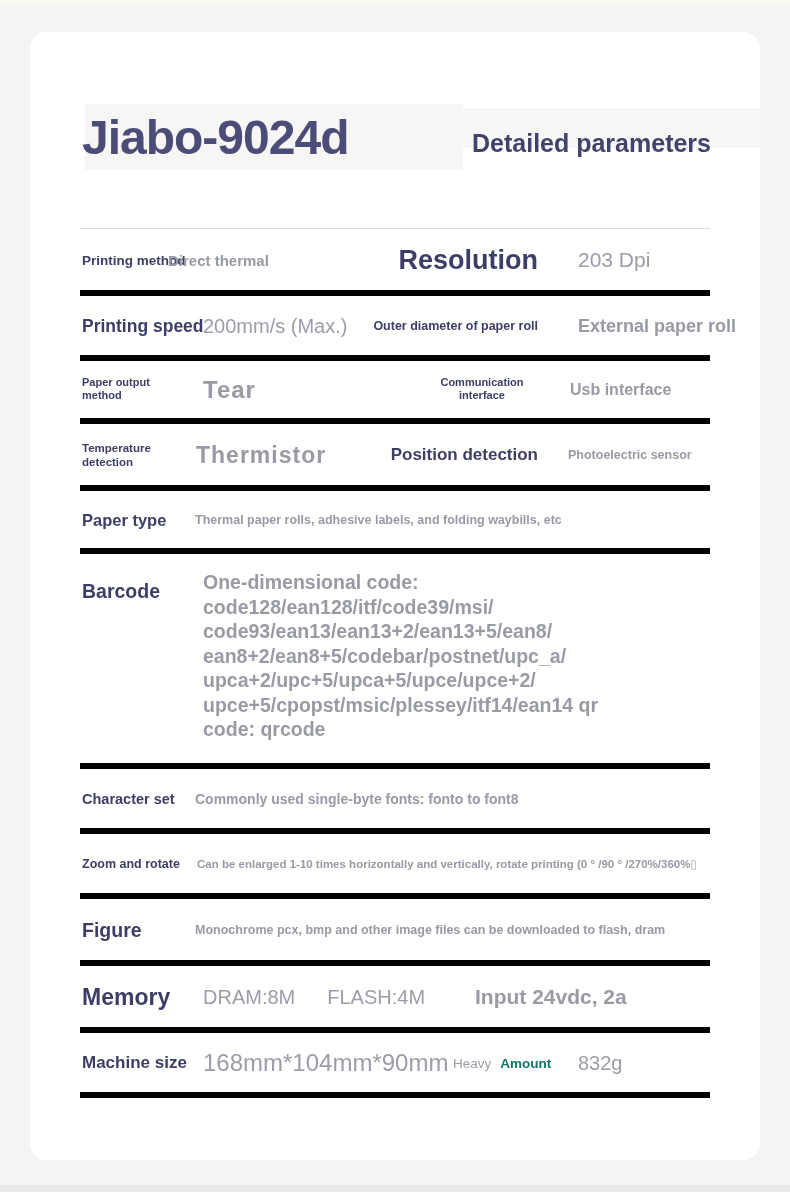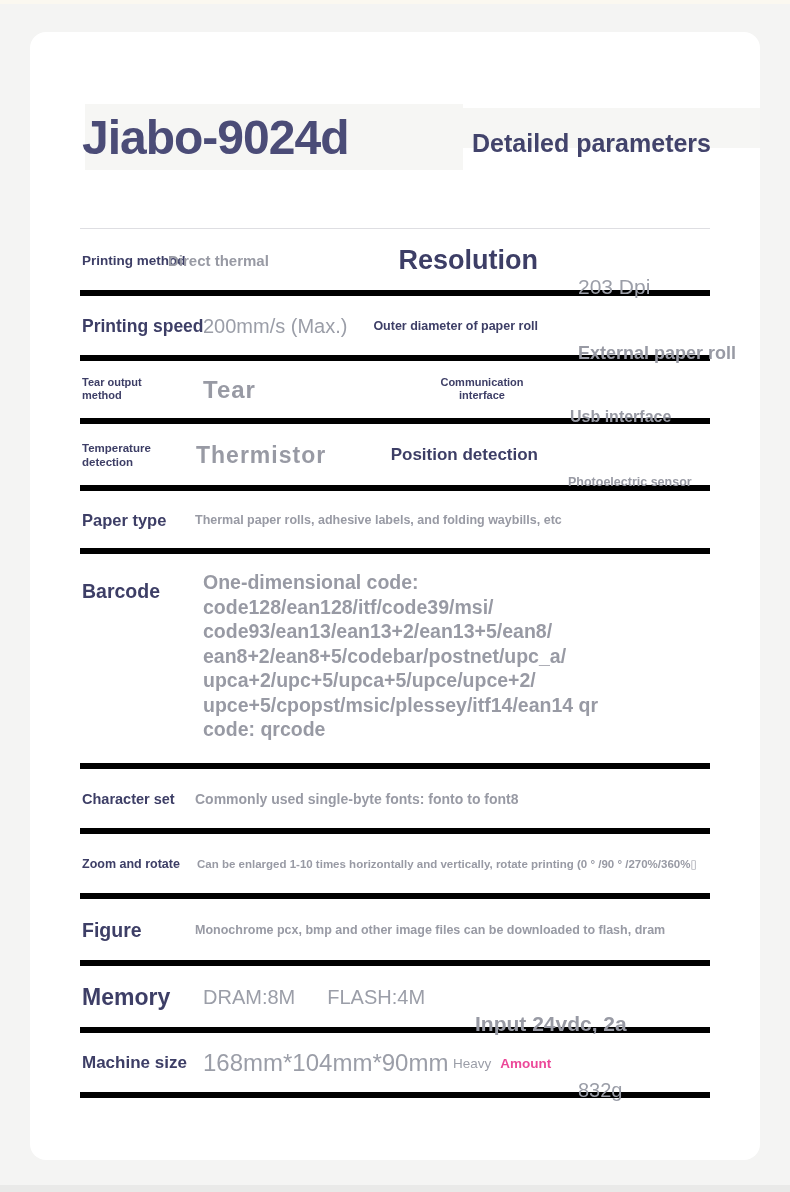--- a/index.html
+++ b/index.html
@@ -28,21 +28,21 @@
   }
   
   .table{position:absolute;left:50px;top:196px;width:630px;border-top:1px solid #dedee2;}
   .row{position:relative;border-bottom:6px solid #000000;}
   .cell{position:absolute;top:50%;transform:translateY(-50%);white-space:nowrap;}
   .lbl{color:#3d3e66;font-weight:bold;}
   .val{color:#9b9ea8;}
   .valb{color:#989aa4;font-weight:bold;}
   .pre{white-space:pre-line;}
   .l2{right:172px;text-align:left;}
-  .v2{left:498px;margin-top:27px;}
+  .v2{left:498px;}
 
   .r1{height:61px}
   .r1 .l1{left:2px;font-size:13.5px}
   .r1 .v1{left:88px;font-size:15px}
   .r1 .l2{font-size:27px}
   .r1 .v2{font-size:21px}
 
   .r2{height:61px}
   .r2 .l1{left:2px;font-size:17.5px}
   .r2 .v1{left:121px;font-size:20px}
@@ -90,21 +90,21 @@
   .r11{height:61px}
   .r11 .l1{left:2px;font-size:23px}
   .r11 .v1{left:123px;font-size:20px;display:flex;gap:32px}
   .r11 .v2{left:395px;font-size:21px;font-weight:bold}
 
   .r12{height:59px}
   .r12 .l1{left:2px;font-size:17px}
   .r12 .v1{left:123px;font-size:24px}
   .r12 .wt{left:373px;font-size:13.5px;display:flex;gap:9px}
   .r12 .wt .w1{color:#9b9ea8;font-weight:normal}
-  .r12 .wt .w2{color:#ec4899;font-weight:bold}
+  .r12 .wt .w2{color:#0f766e;font-weight:bold}
   .r12 .v2{font-size:20px}
 </style>
 </head>
 <body>
 
 <div class="top-strip"></div>
 
 <div class="card">
 
   <div class="hl hl-left"></div>
@@ -123,21 +123,21 @@
 
 
     <div class="row r3">
       <span class="cell lbl l1">Printing speed</span>
       <span class="cell val v1">200mm/s (Max.)</span>
       <span class="cell lbl l2">Outer diameter of paper roll</span>
       <span class="cell valb v2">External paper roll</span>
     </div>
 
     <div class="row r4">
-      <span class="cell lbl l1 pre">Tear output
+      <span class="cell lbl l1 pre">Paper output
 method</span>
       <span class="cell valb v1">Tear</span>
       <span class="cell lbl l2 pre">Communication
 interface</span>
       <span class="cell valb v2">Usb interface</span>
     </div>
 
     <div class="row r5">
       <span class="cell lbl l1 pre">Temperature
 detection</span>

